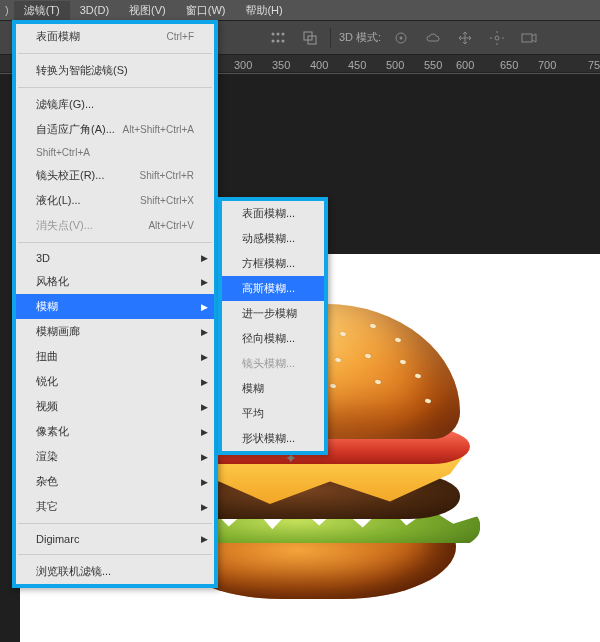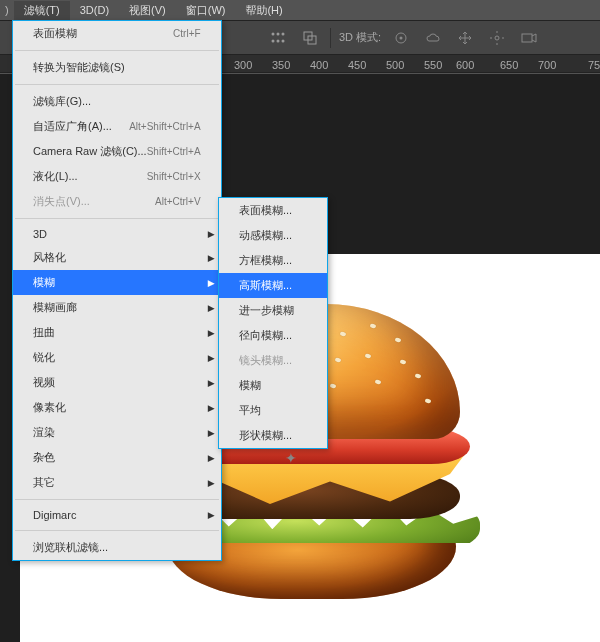--- a/index.html
+++ b/index.html
@@ -10,21 +10,21 @@
 .toolbar { height: 35px; background: #454545; border-top: 1px solid #222; border-bottom: 1px solid #222; display: flex; align-items: center; gap: 8px; padding-left: 46px; color: #999; }
 .icon-btn { width: 24px; height: 24px; display: flex; align-items: center; justify-content: center; color: #999; }
 .divider { width: 1px; height: 20px; background: #303030; }
 .toolbar-label { color: #aaa; }
 .ruler { height: 18px; background: #2e2e2e; position: relative; color: #aaa; font-size: 9px; overflow: hidden; border-bottom: 1px solid #222; }
 .tick { position: absolute; top: 4px; padding-left: 12px; }
 .canvas-area { position: absolute; top: 74px; left: 0; right: 0; bottom: 0; background: #1f1f1f; }
 .canvas-doc { position: absolute; left: 20px; top: 180px; width: 580px; height: 390px; background: #fff; display: flex; align-items: center; justify-content: center; overflow: hidden; }
 .vruler { position: absolute; left: 0; top: 74px; width: 18px; bottom: 0; background: #2e2e2e; border-right: 1px solid #222; }
 .handle { position: absolute; width: 6px; height: 6px; background: #3a3a3a; border: 1px solid #888; }
-.dropdown { position: absolute; background: #e8e8e8; border: 1px solid #0ea5e9; box-shadow: 2px 2px 6px rgba(0,0,0,0.3); z-index: 100; min-width: 206px; }
+.dropdown { position: absolute; background: #e8e8e8; border: 4px solid #0ea5e9; box-shadow: 2px 2px 6px rgba(0,0,0,0.3); z-index: 100; min-width: 206px; }
 .dropdown-item { display: flex; justify-content: space-between; align-items: center; padding: 5px 20px 5px 20px; color: #333; cursor: pointer; position: relative; }
 .dropdown-item.highlighted { background: #2676ff; color: #fff; text-align: right; }
 .dropdown-item.disabled { color: #999; }
 .dropdown-sep { height: 1px; background: #ccc; margin: 4px 2px; }
 .arrow-right { font-size: 9px; position: absolute; right: 6px; }
 .shortcut { color: #777; font-size: 10px; }
 .submenu { left: 206px; top: 196px; min-width: 110px; }
 .burger { width: 380px; height: 310px; position: relative; }
 .bun-top { position: absolute; left: 40px; top: 10px; width: 300px; height: 135px; background: radial-gradient(ellipse at 40% 25%, #ffd77a 0%, #f4a53c 35%, #d96b14 75%, #7a2e05 100%); border-radius: 150px 150px 30px 30px / 120px 120px 30px 30px; box-shadow: inset -30px -20px 40px rgba(80,20,0,0.5), inset 20px 15px 40px rgba(255,230,160,0.5); }
 .seed { position: absolute; width: 6px; height: 4px; background: #f7e8c5; border-radius: 50%; transform: rotate(15deg); box-shadow: 0 0 1px rgba(100,60,0,0.4); }
@@ -174,22 +174,25 @@
     </div>
   <div class="dropdown-sep"></div>
   <div class="dropdown-item">
       <span>滤镜库(G)...</span>
     </div>
   <div class="dropdown-item">
       <span>自适应广角(A)...</span>
       <span class="shortcut">Alt+Shift+Ctrl+A</span>
     </div>
   <div class="dropdown-item">
-      <span>Camera Raw 滤镜(C)...</span>
       <span class="shortcut">Shift+Ctrl+A</span>
+    </div>
+  <div class="dropdown-item">
+      <span>镜头校正(R)...</span>
+      <span class="shortcut">Shift+Ctrl+R</span>
     </div>
   <div class="dropdown-item">
       <span>液化(L)...</span>
       <span class="shortcut">Shift+Ctrl+X</span>
     </div>
   <div class="dropdown-item disabled">
       <span>消失点(V)...</span>
       <span class="shortcut">Alt+Ctrl+V</span>
     </div>
   <div class="dropdown-sep"></div>

